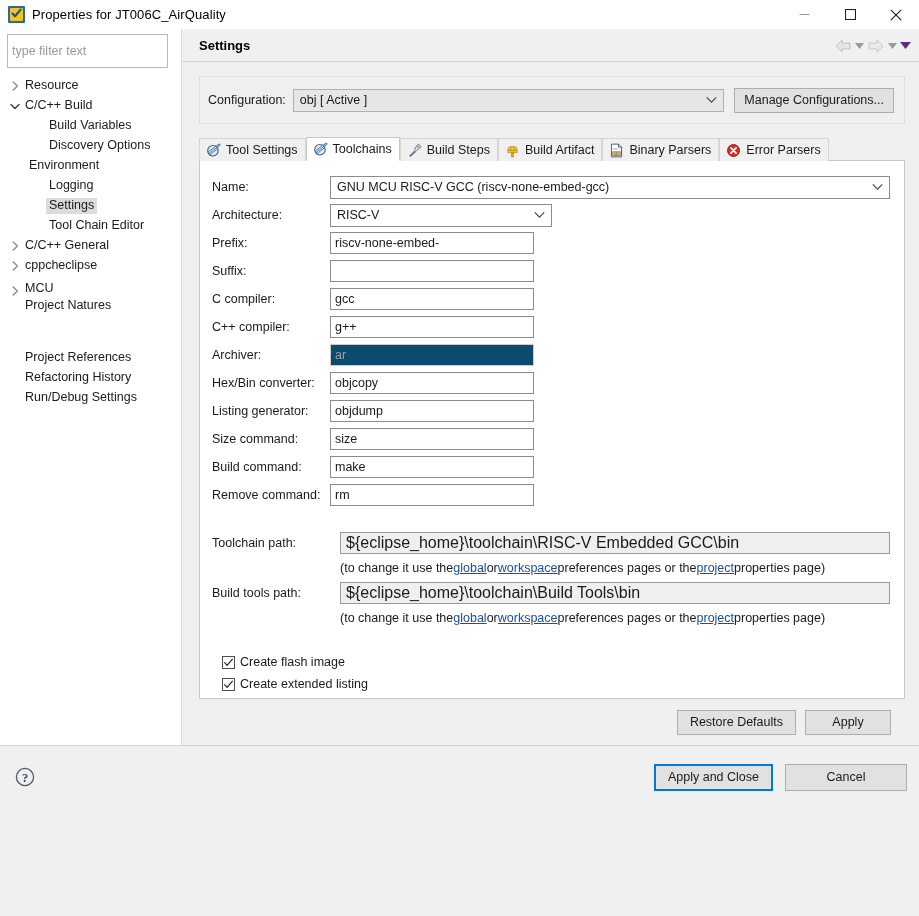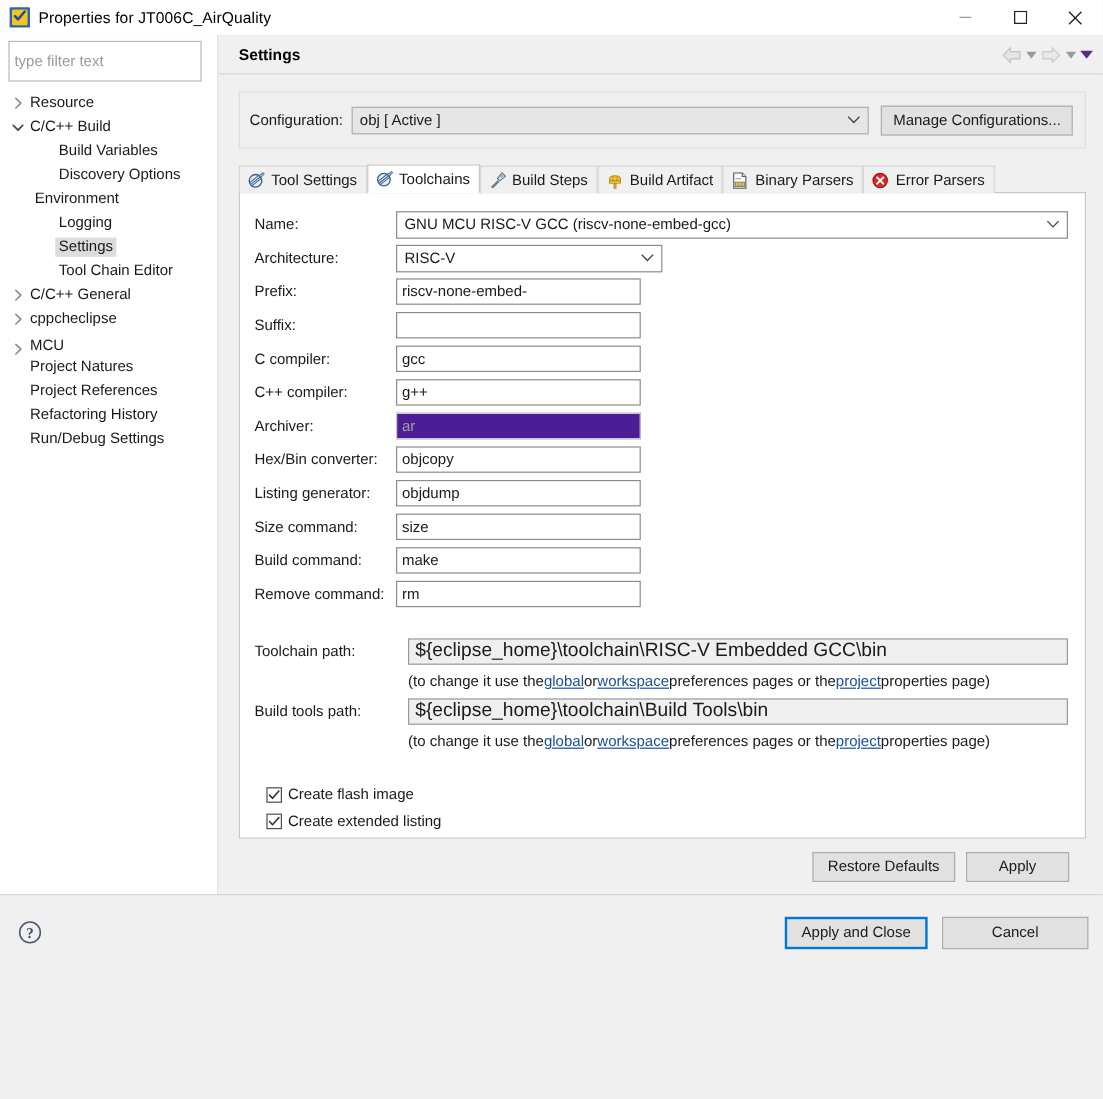--- a/index.html
+++ b/index.html
@@ -253,21 +253,21 @@
     border: 1px solid #8c8c8c;
     background: #fff;
     font-family: "Liberation Sans", sans-serif;
     font-size: 12.5px;
     color: #1a1a1a;
     padding: 0 4px;
     outline: none;
   }
   .ftext.w-std { width: 204px; }
   .ftext.disabled {
-    background: #4c1d95;
+    background: #0c4a6e;
     border: 1px solid #cccccc;
     color: #a0a0a0;
   }
   .name-combo {
     width: 562px;
     background: #fff;
     border: 1px solid #8c8c8c;
     height: 23px;
   }
   .arch-combo {
@@ -472,21 +472,21 @@
               <svg width="7" height="10" viewBox="0 0 7 10">
                 <path d="M1.2 1 L5.4 5 L1.2 9" stroke="#8c8c8c" stroke-width="1.4" fill="none" stroke-linecap="round" stroke-linejoin="round"></path>
               </svg>
             </span>
             <span class="tree-label-box">MCU</span>
           </div>
           <div class="tree-item" style="padding-left: 8px;">
             <span class="tree-arrow"></span>
             <span class="tree-label-box">Project Natures</span>
           </div>
-          <div class="tree-item" style="padding-left: 8px;">
+          <div class="tree-item" style="padding-left: 8px; margin-top: 32px;">
             <span class="tree-arrow"></span>
             <span class="tree-label-box">Project References</span>
           </div>
           <div class="tree-item" style="padding-left: 8px;">
             <span class="tree-arrow"></span>
             <span class="tree-label-box">Refactoring History</span>
           </div>
           <div class="tree-item" style="padding-left: 8px;">
             <span class="tree-arrow"></span>
             <span class="tree-label-box">Run/Debug Settings</span>

